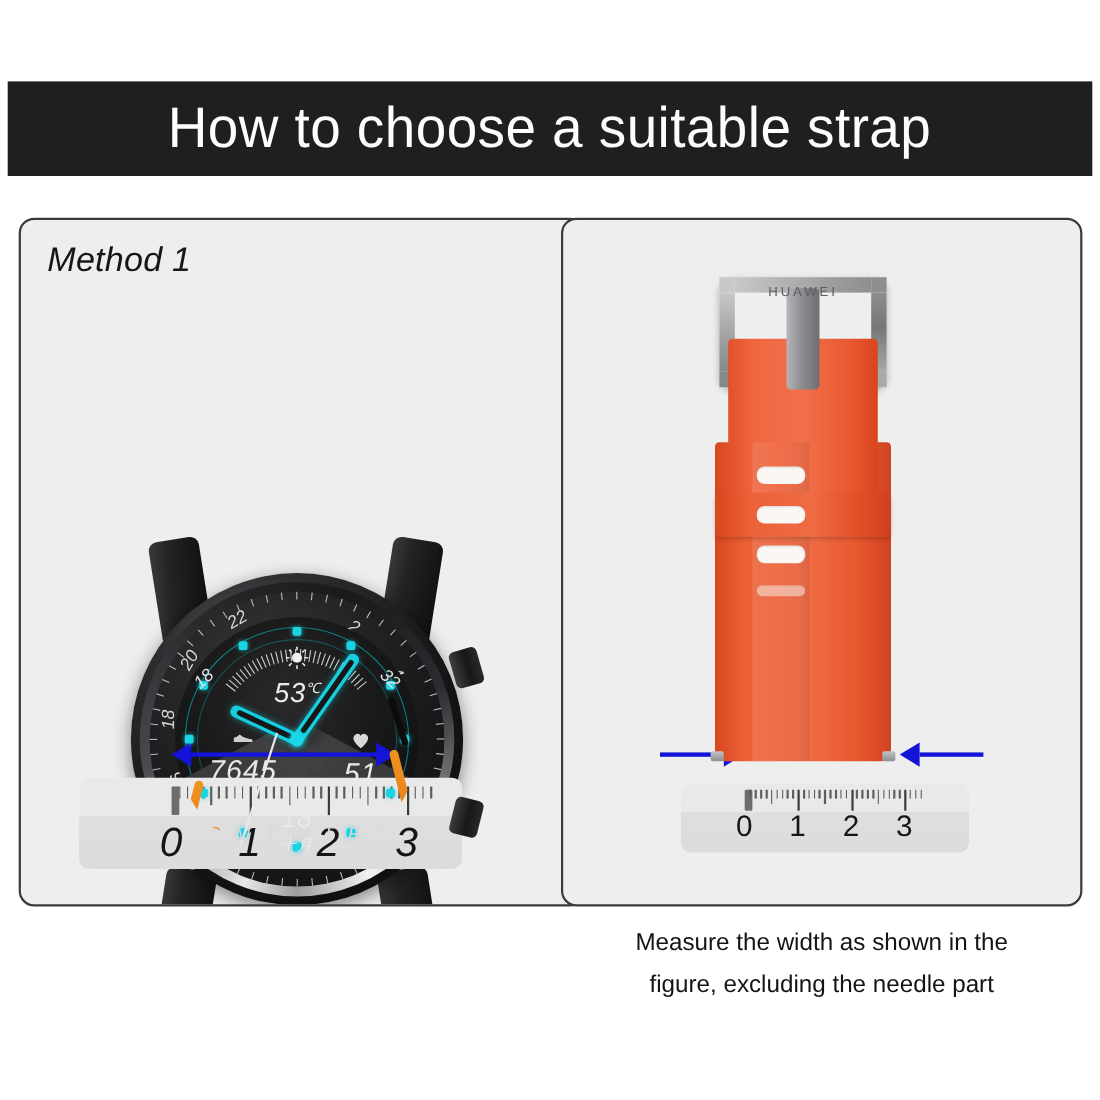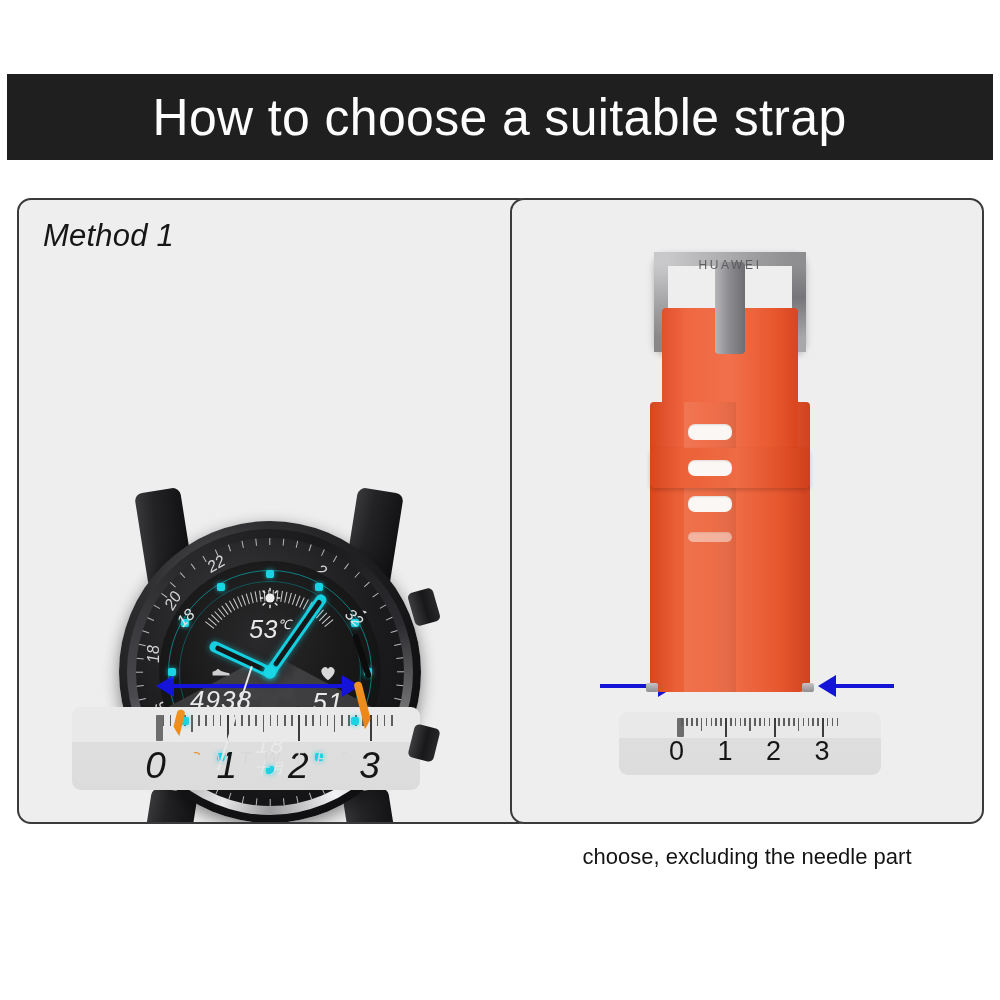--- a/index.html
+++ b/index.html
@@ -466,21 +466,21 @@
             </span>
             <span class="temp-text">53</span><span class="temp-unit">℃</span>
           </div>
 
           <div class="cplx steps-wrap">
             <span class="cplx-icon">
               <svg width="20" height="13" viewBox="0 0 26 16">
                 <path d="M2 12 L2 7 Q6 6 9 3 L13 6 Q18 8 24 9 L24 12 Z" fill="#cfcfd1"></path>
               </svg>
             </span>
-            <span class="metric-val">4938</span>
+            <span class="metric-val">7645</span>
           </div>
 
           <div class="cplx hr-wrap">
             <span class="cplx-icon">
               <svg width="18" height="16" viewBox="0 0 24 22">
                 <path d="M12 21 C2 13 1 7 5 4 C8 1.6 11 3 12 5.5 C13 3 16 1.6 19 4 C23 7 22 13 12 21 Z" fill="#d8d8da"></path>
               </svg>
             </span>
             <span class="metric-val">51</span>
           </div>
@@ -632,16 +632,17 @@
           <div class="rnum" style="left: 35.5%; width: 10%;">1</div>
           <div class="rnum" style="left: 54%; width: 10%;">2</div>
           <div class="rnum" style="left: 72.5%; width: 10%;">3</div>
         </div>
     </div>
   </div>
 
   <div class="caption" id="caption1">
   </div>
   <div class="caption" id="caption2">
-    <div>choose, excluding the needle part</div>
+    <div>Measure the width as shown in the</div>
+    <div>figure, excluding the needle part</div>
   </div>
 
 </div>
 
 </body></html>

